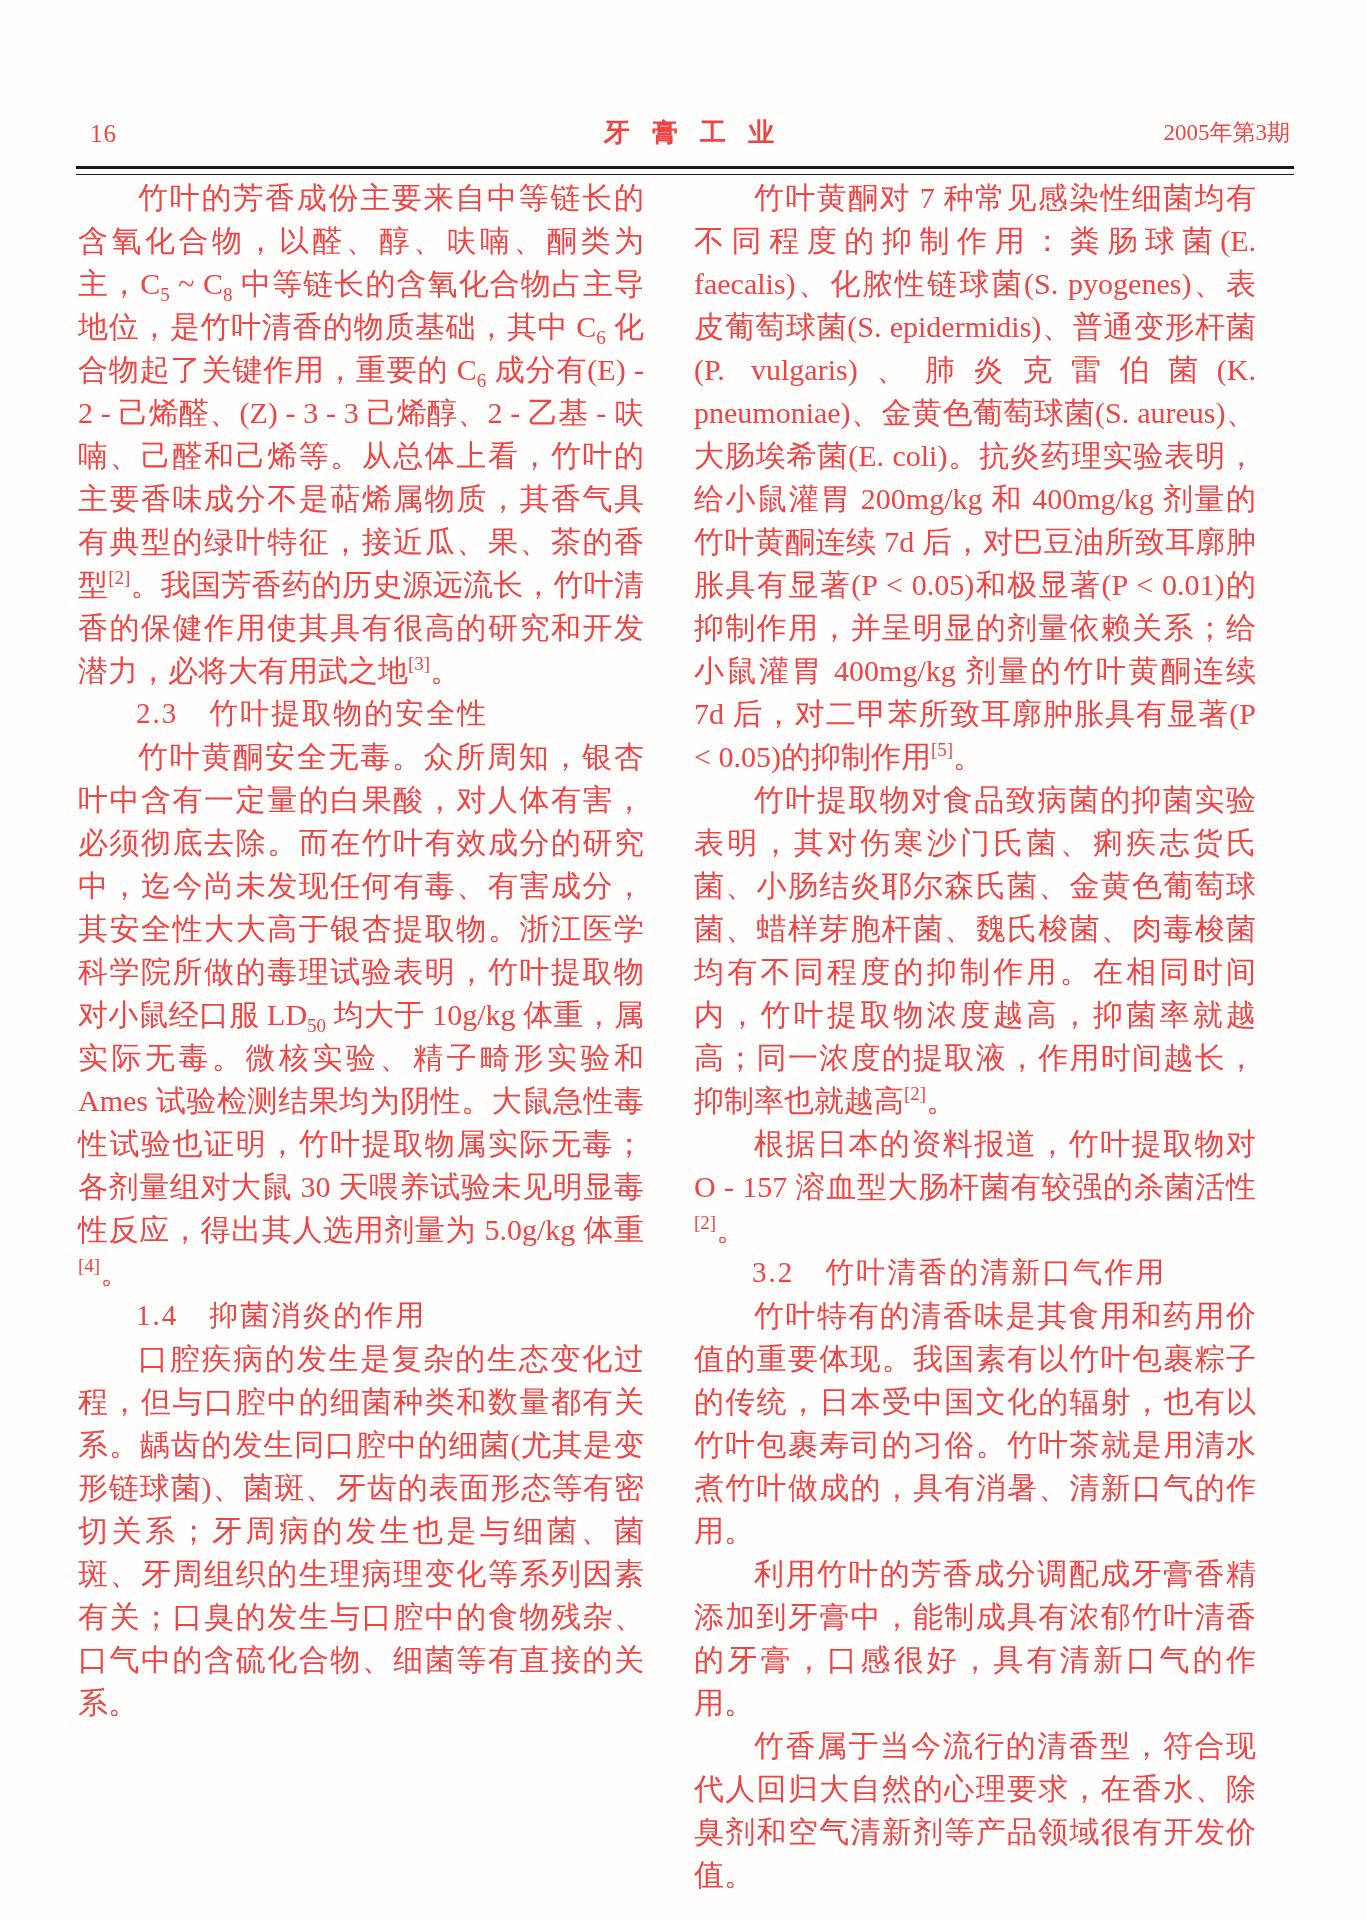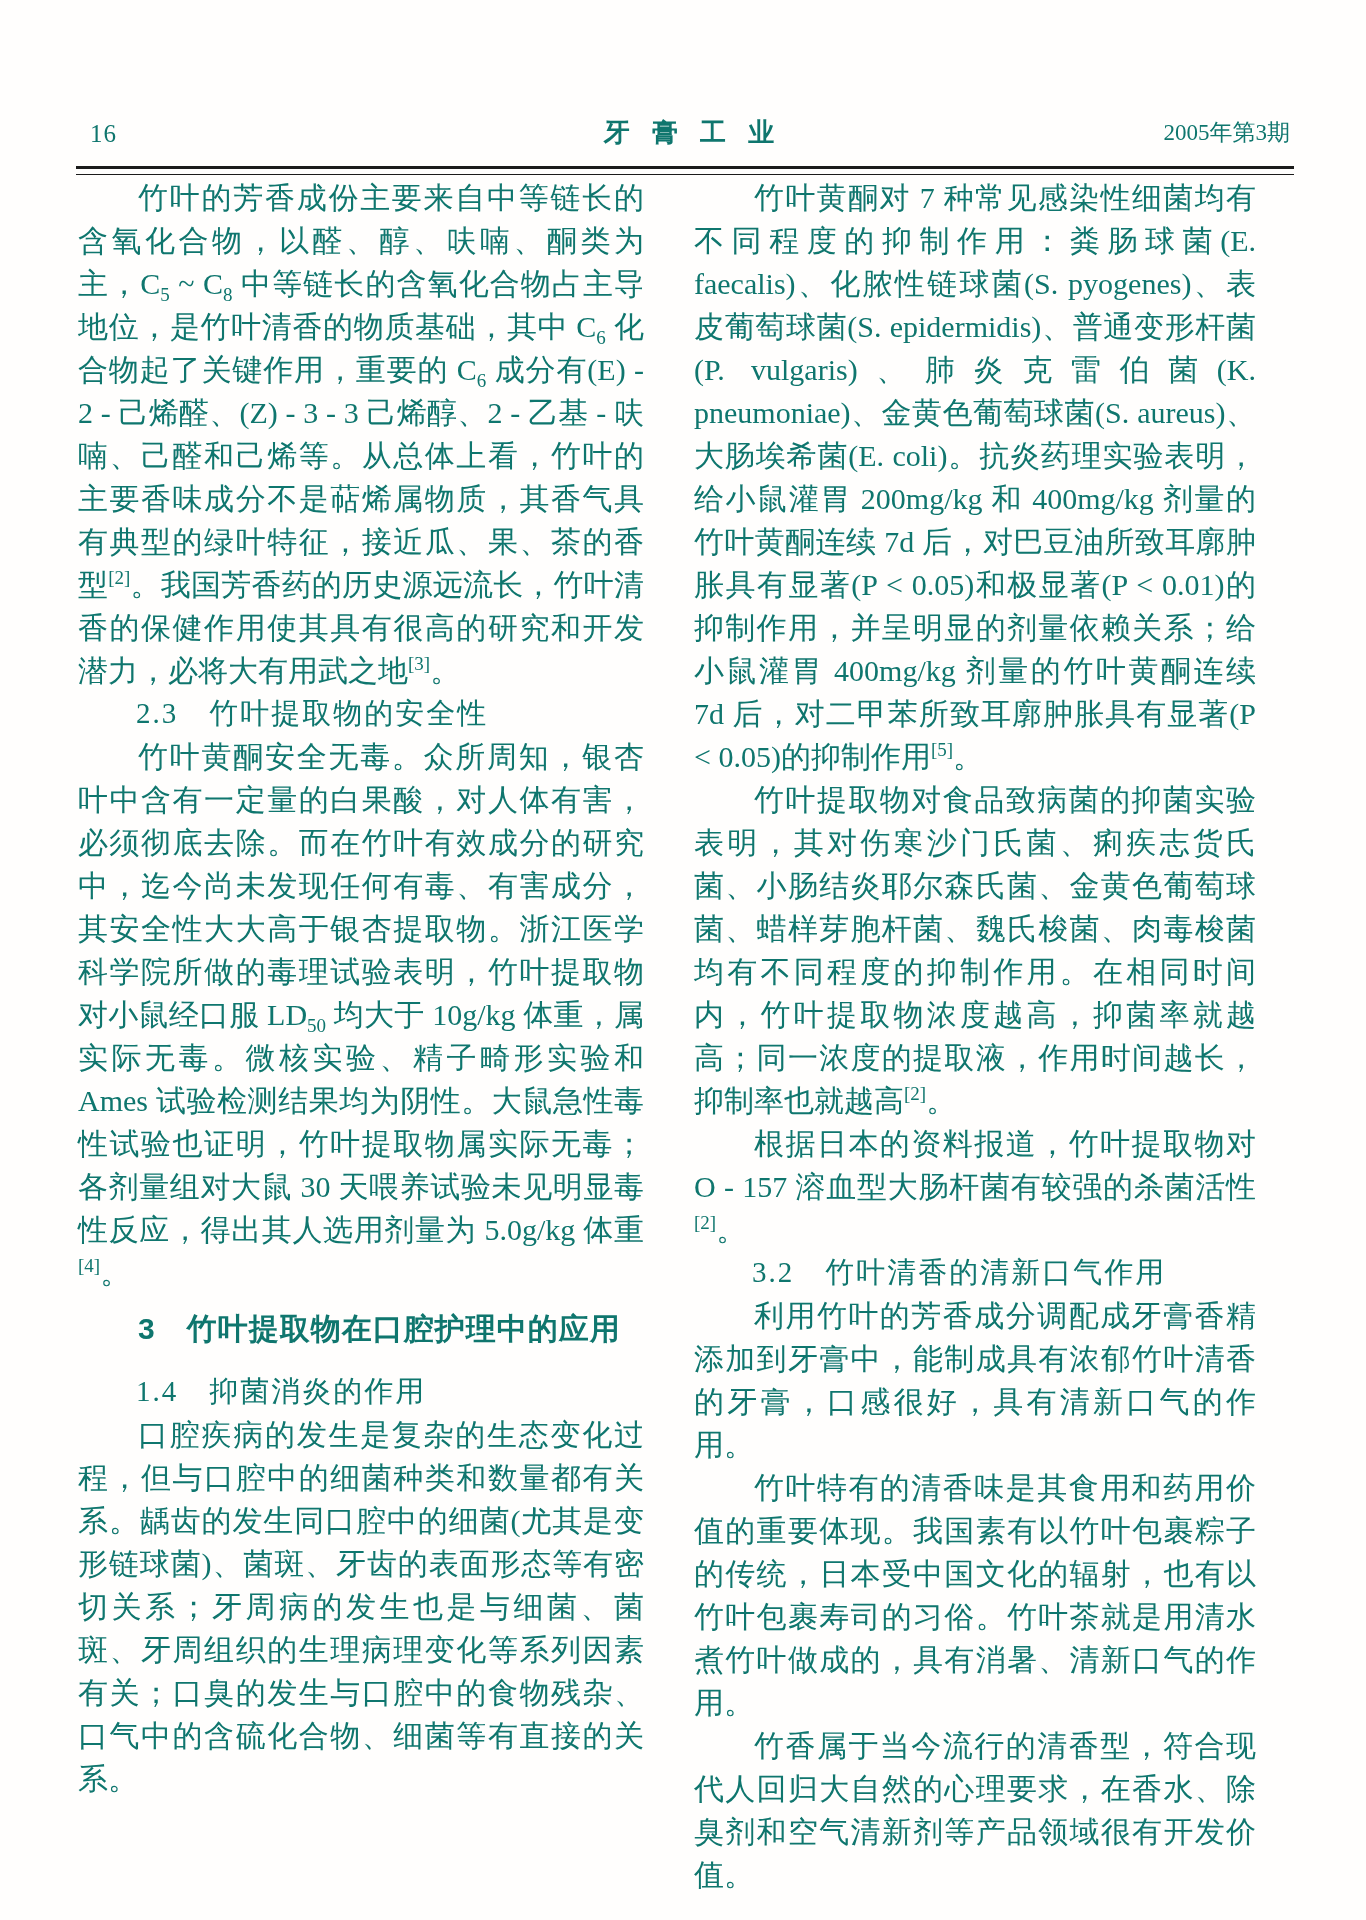--- a/index.html
+++ b/index.html
@@ -6,21 +6,21 @@
     margin: 0;
     padding: 0;
     background: #e8e8e4;
   }
   .page {
     position: relative;
     width: 1366px;
     height: 1920px;
     margin: 0 auto;
     background: #fffefd;
-    color: #0f766e;
+    color: #ef4444;
     font-family: "Liberation Serif", "DejaVu Serif", serif;
     overflow: hidden;
   }
   
   .running-head {
     position: absolute;
     top: 108px;
     left: 88px;
     right: 76px;
     height: 44px;
@@ -110,28 +110,27 @@
     <span class="journal-title">牙膏工业</span>
     <span class="issue-label">2005年第3期</span>
   </div>
 
   <div class="head-rule"></div>
 
   <div class="column column-left">
       <p class="paragraph">竹叶的芳香成份主要来自中等链长的含氧化合物，以醛、醇、呋喃、酮类为主，C<sub>5</sub> ~ C<sub>8</sub> 中等链长的含氧化合物占主导地位，是竹叶清香的物质基础，其中 C<sub>6</sub> 化合物起了关键作用，重要的 C<sub>6</sub> 成分有(E) - 2 - 己烯醛、(Z) - 3 - 3 己烯醇、2 - 乙基 - 呋喃、己醛和己烯等。从总体上看，竹叶的主要香味成分不是萜烯属物质，其香气具有典型的绿叶特征，接近瓜、果、茶的香型<sup>[2]</sup>。我国芳香药的历史源远流长，竹叶清香的保健作用使其具有很高的研究和开发潜力，必将大有用武之地<sup>[3]</sup>。</p>
       <p class="heading-minor">2.3　竹叶提取物的安全性</p>
       <p class="paragraph">竹叶黄酮安全无毒。众所周知，银杏叶中含有一定量的白果酸，对人体有害，必须彻底去除。而在竹叶有效成分的研究中，迄今尚未发现任何有毒、有害成分，其安全性大大高于银杏提取物。浙江医学科学院所做的毒理试验表明，竹叶提取物对小鼠经口服 LD<sub>50</sub> 均大于 10g/kg 体重，属实际无毒。微核实验、精子畸形实验和 Ames 试验检测结果均为阴性。大鼠急性毒性试验也证明，竹叶提取物属实际无毒；各剂量组对大鼠 30 天喂养试验未见明显毒性反应，得出其人选用剂量为 5.0g/kg 体重<sup>[4]</sup>。</p>
-      <p class="heading-major">3　竹叶提取物在口腔护理中的应用</p>
       <p class="heading-minor">1.4　抑菌消炎的作用</p>
       <p class="paragraph">口腔疾病的发生是复杂的生态变化过程，但与口腔中的细菌种类和数量都有关系。龋齿的发生同口腔中的细菌(尤其是变形链球菌)、菌斑、牙齿的表面形态等有密切关系；牙周病的发生也是与细菌、菌斑、牙周组织的生理病理变化等系列因素有关；口臭的发生与口腔中的食物残杂、口气中的含硫化合物、细菌等有直接的关系。</p>
     </div>
 
   <div class="column column-right">
       <p class="paragraph">竹叶黄酮对 7 种常见感染性细菌均有不同程度的抑制作用：粪肠球菌(E. faecalis)、化脓性链球菌(S. pyogenes)、表皮葡萄球菌(S. epidermidis)、普通变形杆菌(P. vulgaris)、肺炎克雷伯菌(K. pneumoniae)、金黄色葡萄球菌(S. aureus)、大肠埃希菌(E. coli)。抗炎药理实验表明，给小鼠灌胃 200mg/kg 和 400mg/kg 剂量的竹叶黄酮连续 7d 后，对巴豆油所致耳廓肿胀具有显著(P &lt; 0.05)和极显著(P &lt; 0.01)的抑制作用，并呈明显的剂量依赖关系；给小鼠灌胃 400mg/kg 剂量的竹叶黄酮连续 7d 后，对二甲苯所致耳廓肿胀具有显著(P &lt; 0.05)的抑制作用<sup>[5]</sup>。</p>
       <p class="paragraph">竹叶提取物对食品致病菌的抑菌实验表明，其对伤寒沙门氏菌、痢疾志货氏菌、小肠结炎耶尔森氏菌、金黄色葡萄球菌、蜡样芽胞杆菌、魏氏梭菌、肉毒梭菌均有不同程度的抑制作用。在相同时间内，竹叶提取物浓度越高，抑菌率就越高；同一浓度的提取液，作用时间越长，抑制率也就越高<sup>[2]</sup>。</p>
       <p class="paragraph">根据日本的资料报道，竹叶提取物对 O - 157 溶血型大肠杆菌有较强的杀菌活性<sup>[2]</sup>。</p>
       <p class="heading-minor">3.2　竹叶清香的清新口气作用</p>
+      <p class="paragraph">竹叶特有的清香味是其食用和药用价值的重要体现。我国素有以竹叶包裹粽子的传统，日本受中国文化的辐射，也有以竹叶包裹寿司的习俗。竹叶茶就是用清水煮竹叶做成的，具有消暑、清新口气的作用。</p>
       <p class="paragraph">利用竹叶的芳香成分调配成牙膏香精添加到牙膏中，能制成具有浓郁竹叶清香的牙膏，口感很好，具有清新口气的作用。</p>
-      <p class="paragraph">竹叶特有的清香味是其食用和药用价值的重要体现。我国素有以竹叶包裹粽子的传统，日本受中国文化的辐射，也有以竹叶包裹寿司的习俗。竹叶茶就是用清水煮竹叶做成的，具有消暑、清新口气的作用。</p>
       <p class="paragraph">竹香属于当今流行的清香型，符合现代人回归大自然的心理要求，在香水、除臭剂和空气清新剂等产品领域很有开发价值。</p>
     </div>
 
 </div>
 
 </body></html>

